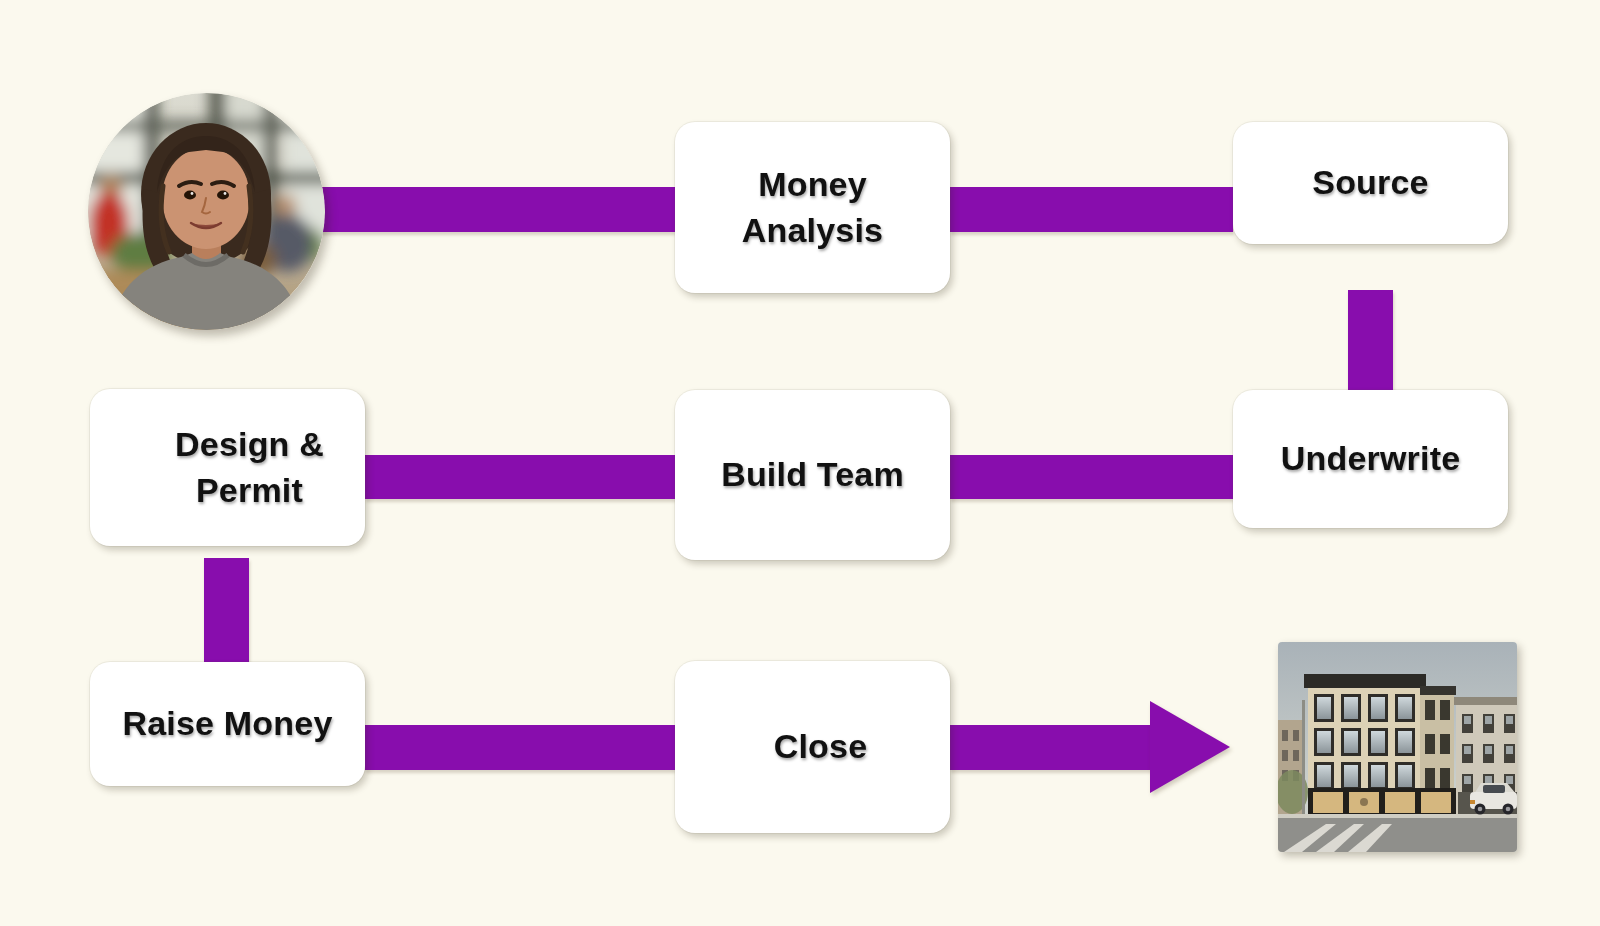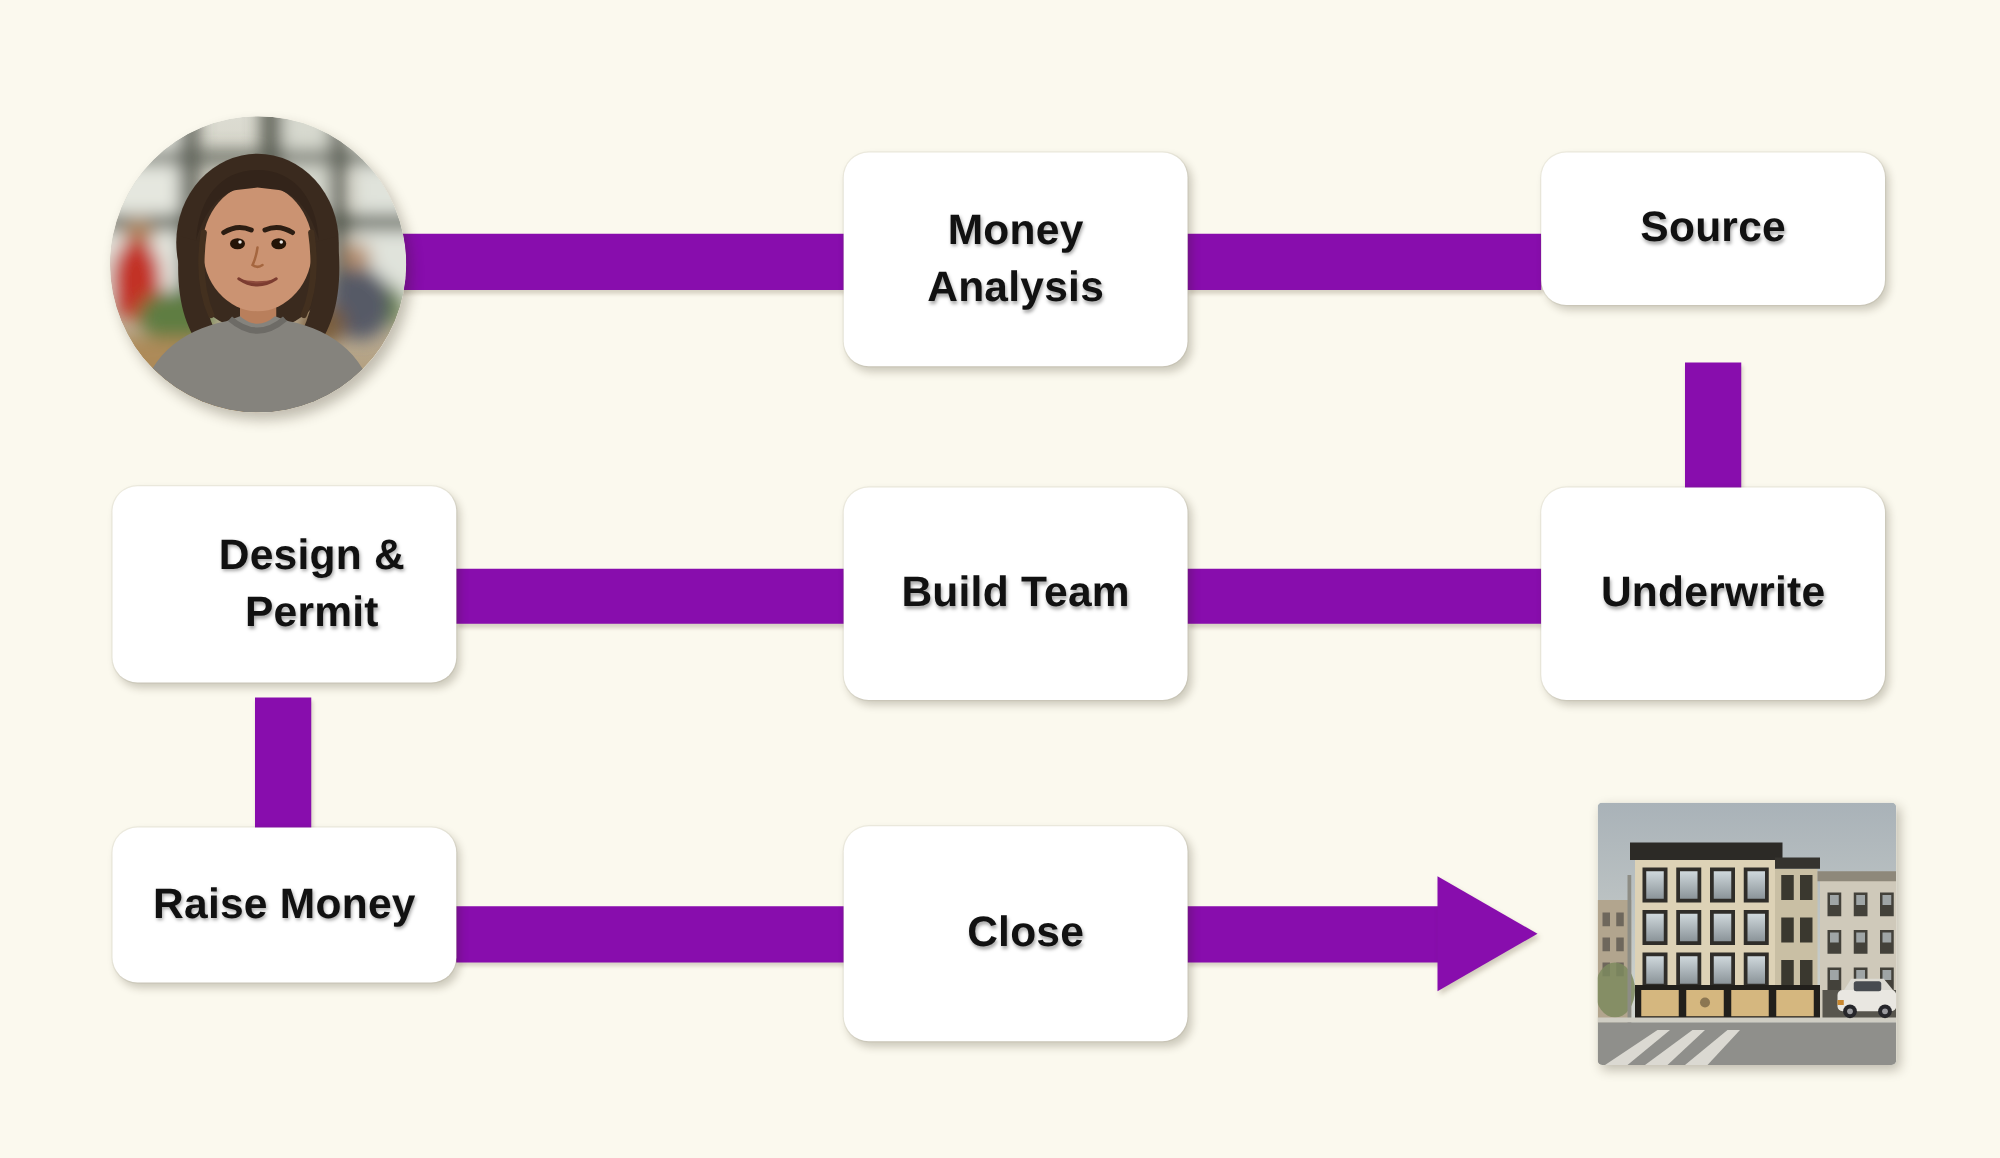--- a/index.html
+++ b/index.html
@@ -67,21 +67,21 @@
     line-height: 1.35;
     color: var(--node-text);
     white-space: pre-line;
     text-shadow: 1px 2px 3px rgba(0,0,0,0.35);
     letter-spacing: 0.2px;
   }
   .n-market     { left: 675px;  top: 122px; height: 171px; }
   .n-source     { left: 1233px; top: 122px; height: 122px; }
   .n-design     { left: 90px;   top: 389px; height: 157px; padding-left: 44px; }
   .n-build      { left: 675px;  top: 390px; height: 170px; align-items: center; }
-  .n-underwrite { left: 1233px; top: 390px; height: 170px; }
+  .n-underwrite { left: 1233px; top: 390px; height: 138px; }
   .n-raise      { left: 90px;   top: 662px; height: 124px; }
   .n-close      { left: 675px;  top: 661px; height: 172px; padding-left: 16px; }
   
   .avatar {
     position: absolute;
     left: 88px; top: 93px;
     width: 237px; height: 237px;
     border-radius: 50%;
     overflow: hidden;
     box-shadow: 4px 6px 10px rgba(40,30,10,0.28);

